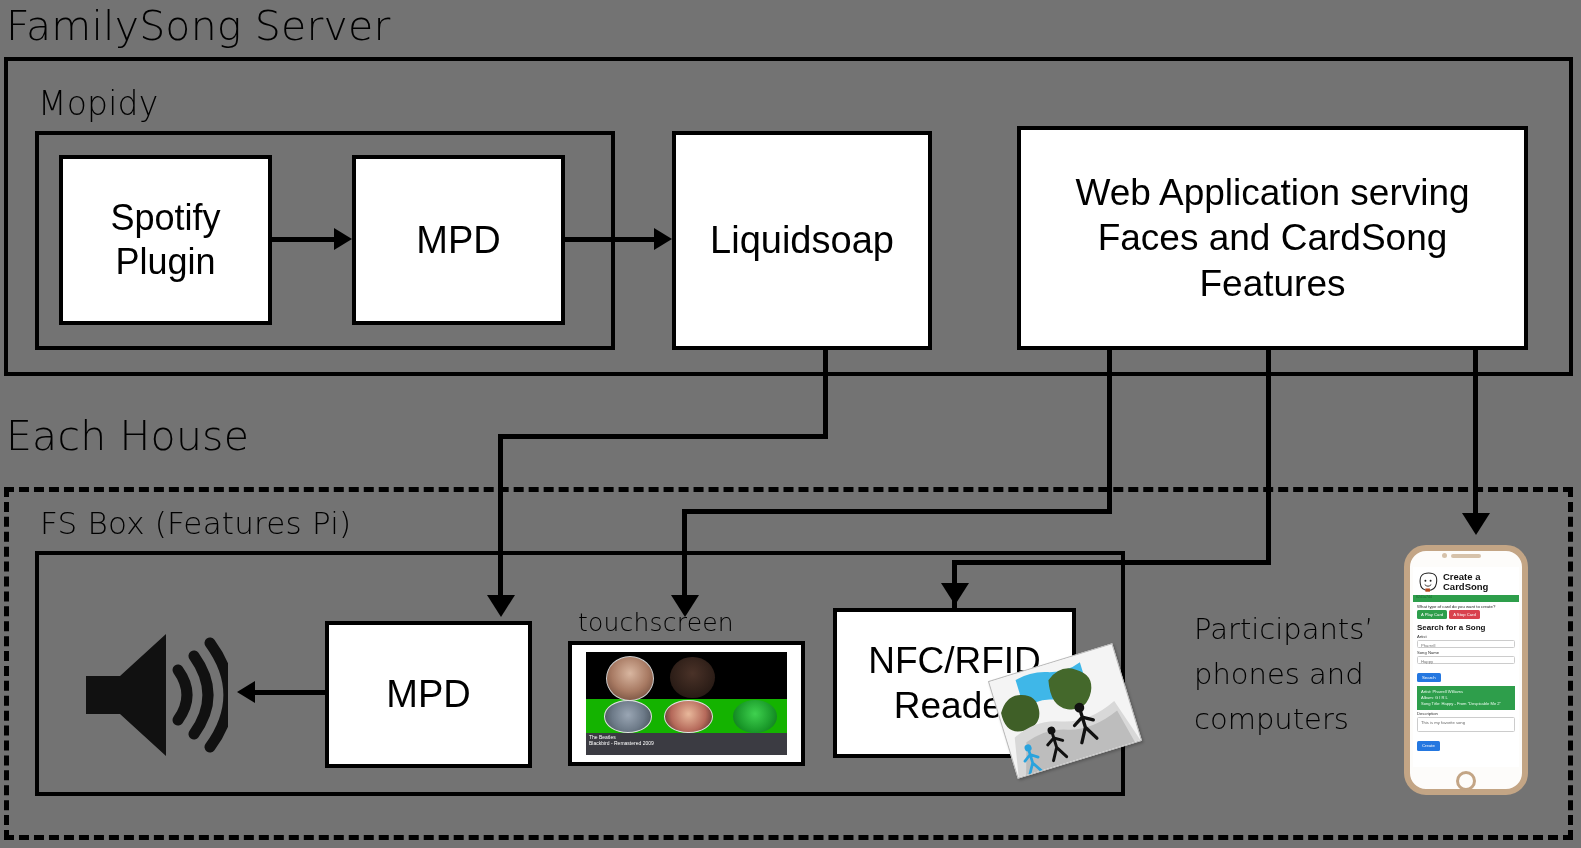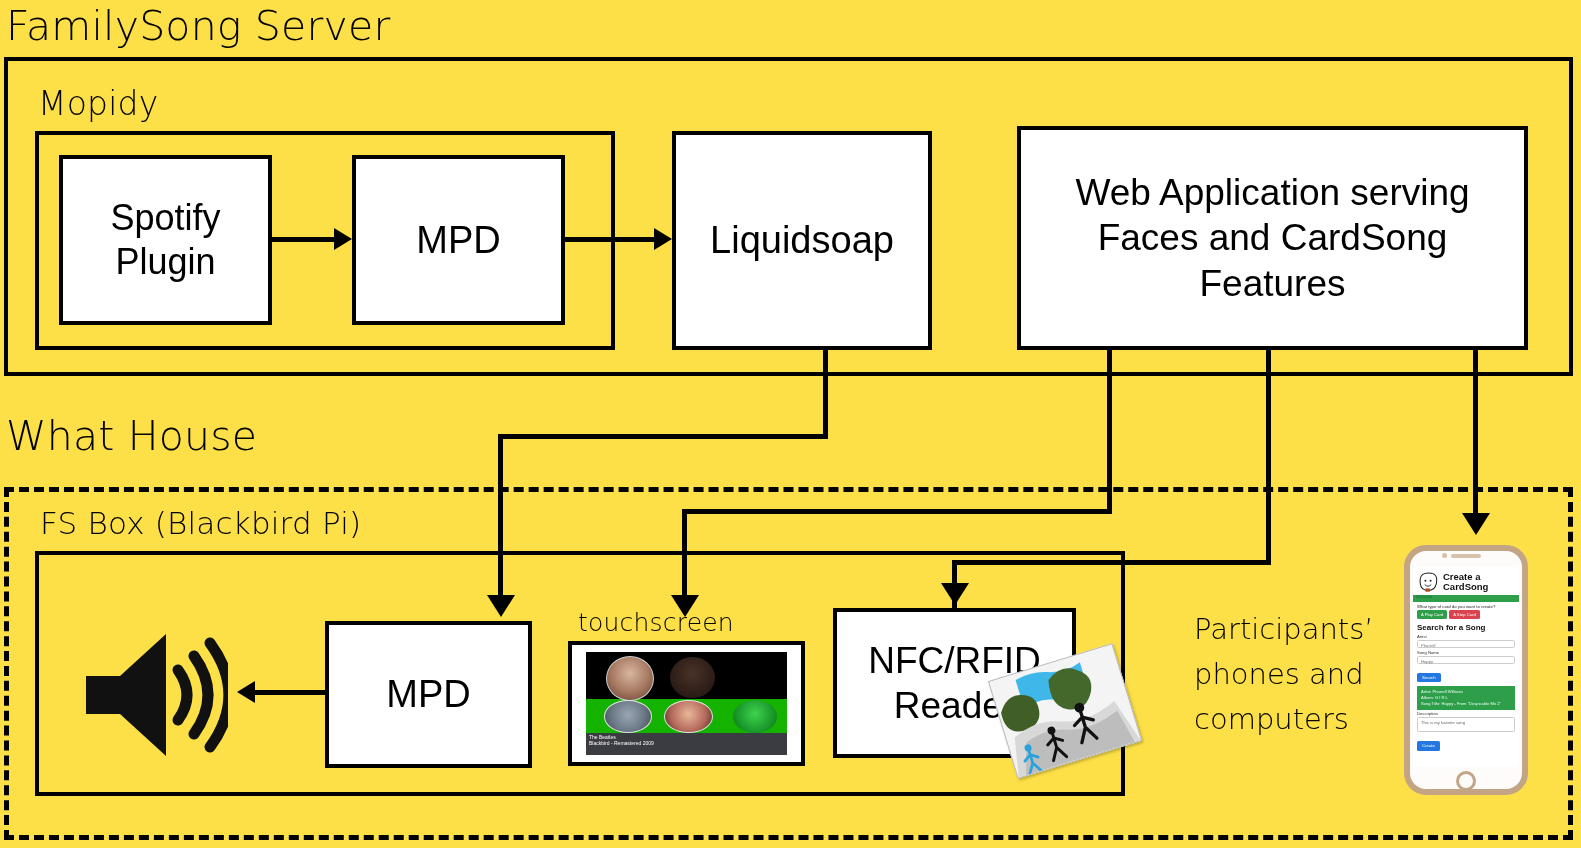--- a/index.html
+++ b/index.html
@@ -2,21 +2,21 @@
 <html><head>
 <meta charset="utf-8">
 <style>
   * { box-sizing: border-box; margin: 0; padding: 0; }
   html, body {
     width: 1581px; height: 848px;
     background: #ffffff;
     font-family: "Liberation Sans", sans-serif;
     overflow: hidden;
   }
-  #stage { position: relative; width: 1581px; height: 848px; background:#fde047; }
+  #stage { position: relative; width: 1581px; height: 848px; background:#737373; }
 
   
   .grp-title {
     position: absolute;
     font-family: "DejaVu Sans", sans-serif;
     font-weight: 300;
     color: #000;
     white-space: nowrap;
     letter-spacing: .2px;
   }
@@ -146,22 +146,22 @@
   .ph-desc { margin:1px 4px; height:15px; border:1px solid #ccc; border-radius:1.5px;
              font-size:4.2px; color:#666; padding:2px 0 0 3px; background:#fff; }
 </style>
 </head>
 <body>
 
 <div id="stage">
 
   <div class="grp-title" id="title-server">FamilySong Server</div>
   <div class="grp-title" id="title-mopidy">Mopidy</div>
-  <div class="grp-title" id="title-house">What House</div>
-  <div class="grp-title" id="title-fsbox">FS Box (Blackbird Pi)</div>
+  <div class="grp-title" id="title-house">Each House</div>
+  <div class="grp-title" id="title-fsbox">FS Box (Features Pi)</div>
   <div class="grp-title" id="title-touch">touchscreen</div>
 
   <div class="container-solid" id="server-box"></div>
   <div class="container-solid" id="mopidy-box"></div>
   <div class="container-dashed" id="house-box"></div>
   <div class="container-solid" id="fsbox-box"></div>
 
   <div class="node" id="node-spotify">
     <span style="white-space:pre-line">Spotify
 Plugin</span>

